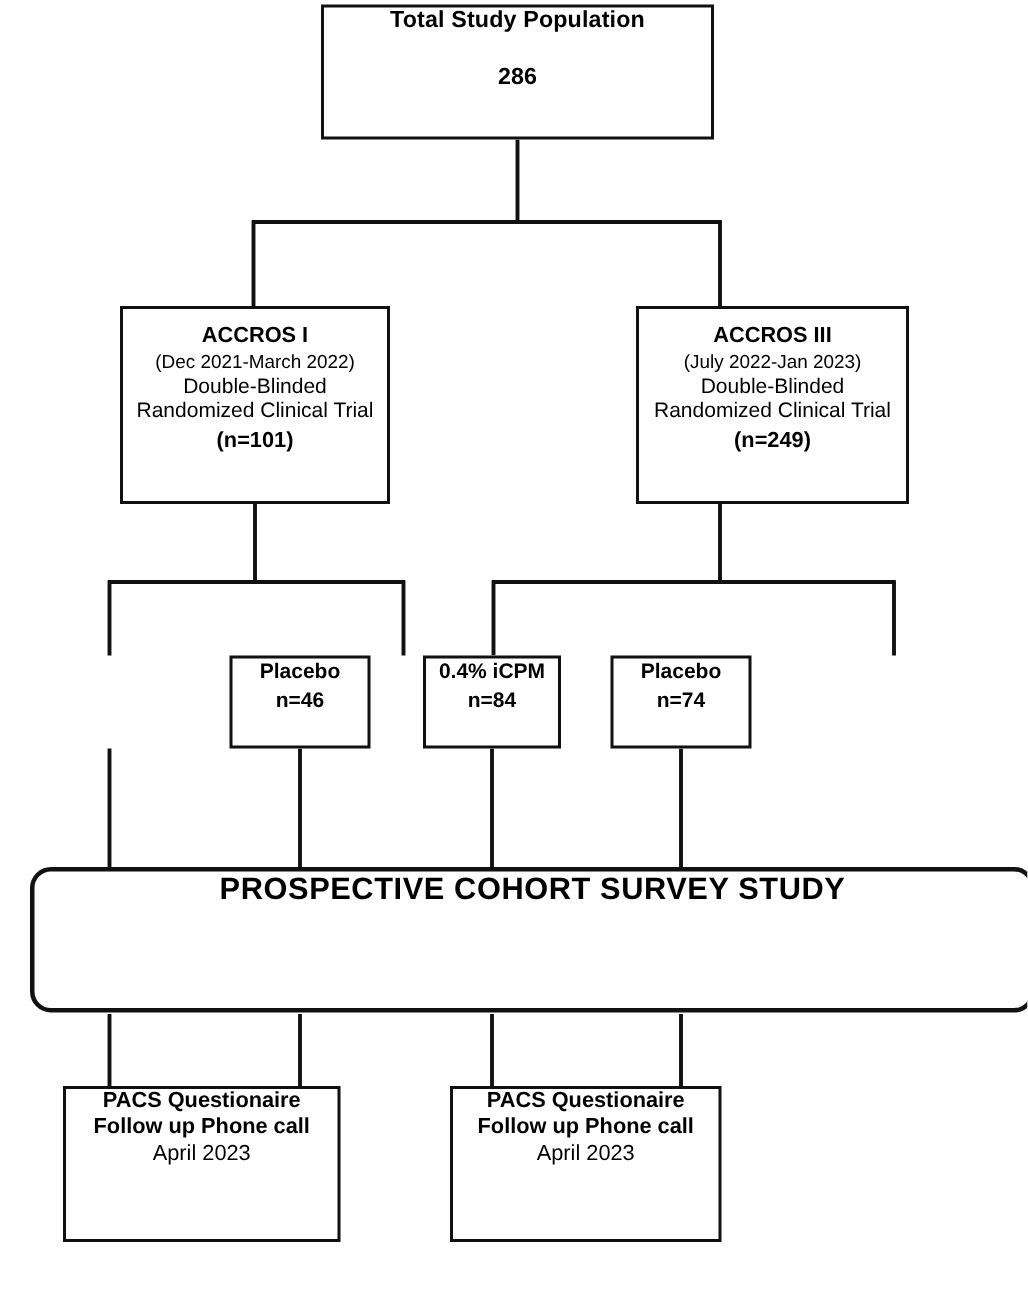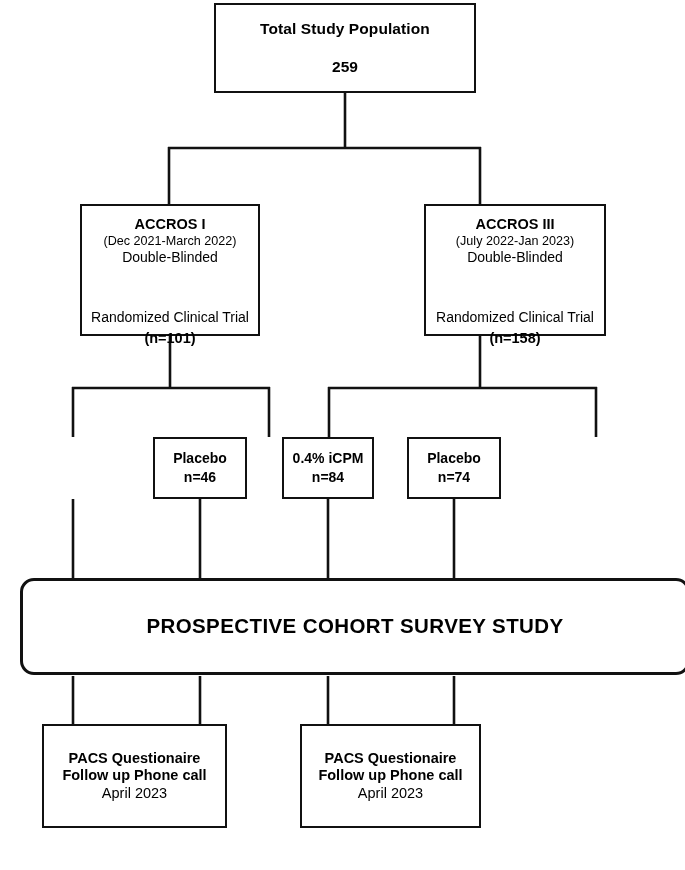--- a/index.html
+++ b/index.html
@@ -28,21 +28,20 @@
     pointer-events: none;
   }
   .node {
     position: absolute;
     box-sizing: border-box;
     border: 2px solid #111111;
     background: #ffffff;
     display: flex;
     flex-direction: column;
     align-items: center;
-    justify-content: center;
     text-align: center;
     line-height: 1.18;
   }
   
   #node-total {
     left: 214px;
     top: 3px;
     width: 262px;
     height: 90px;
   }
@@ -82,21 +81,20 @@
     margin-top: 1px;
   }
   .trial .trial-design {
     font-size: 14px;
     font-weight: normal;
     margin-top: 0;
   }
   .trial .trial-design-2 {
     font-size: 14px;
     font-weight: normal;
-    margin-top: 44px;
   }
   .trial .trial-n {
     font-size: 14.5px;
     font-weight: bold;
     margin-top: 4px;
   }
   
   .arm {
     top: 437px;
     height: 62px;
@@ -188,37 +186,37 @@
 
       <line x1="73" y1="676" x2="73" y2="757"></line>
       <line x1="200" y1="676" x2="200" y2="757"></line>
       <line x1="328" y1="676" x2="328" y2="757"></line>
       <line x1="454" y1="676" x2="454" y2="757"></line>
     </g>
   </svg>
 
   <div class="node" id="node-total">
     <div class="title">Total Study Population</div>
-    <div class="count">259</div>
+    <div class="count">286</div>
   </div>
 
   <div class="node trial" id="node-accros1">
     <div class="trial-name">ACCROS I</div>
     <div class="trial-dates">(Dec 2021-March 2022)</div>
     <div class="trial-design">Double-Blinded</div>
     <div class="trial-design-2">Randomized Clinical Trial</div>
     <div class="trial-n">(n=101)</div>
   </div>
 
   <div class="node trial" id="node-accros3">
     <div class="trial-name">ACCROS III</div>
     <div class="trial-dates">(July 2022-Jan 2023)</div>
     <div class="trial-design">Double-Blinded</div>
     <div class="trial-design-2">Randomized Clinical Trial</div>
-    <div class="trial-n">(n=158)</div>
+    <div class="trial-n">(n=249)</div>
   </div>
 
 
   <div class="node arm" id="node-arm-1">
     <div class="arm-label">Placebo</div>
     <div class="arm-n">n=46</div>
   </div>
 
   <div class="node arm" id="node-arm-2">
     <div class="arm-label">0.4% iCPM</div>

